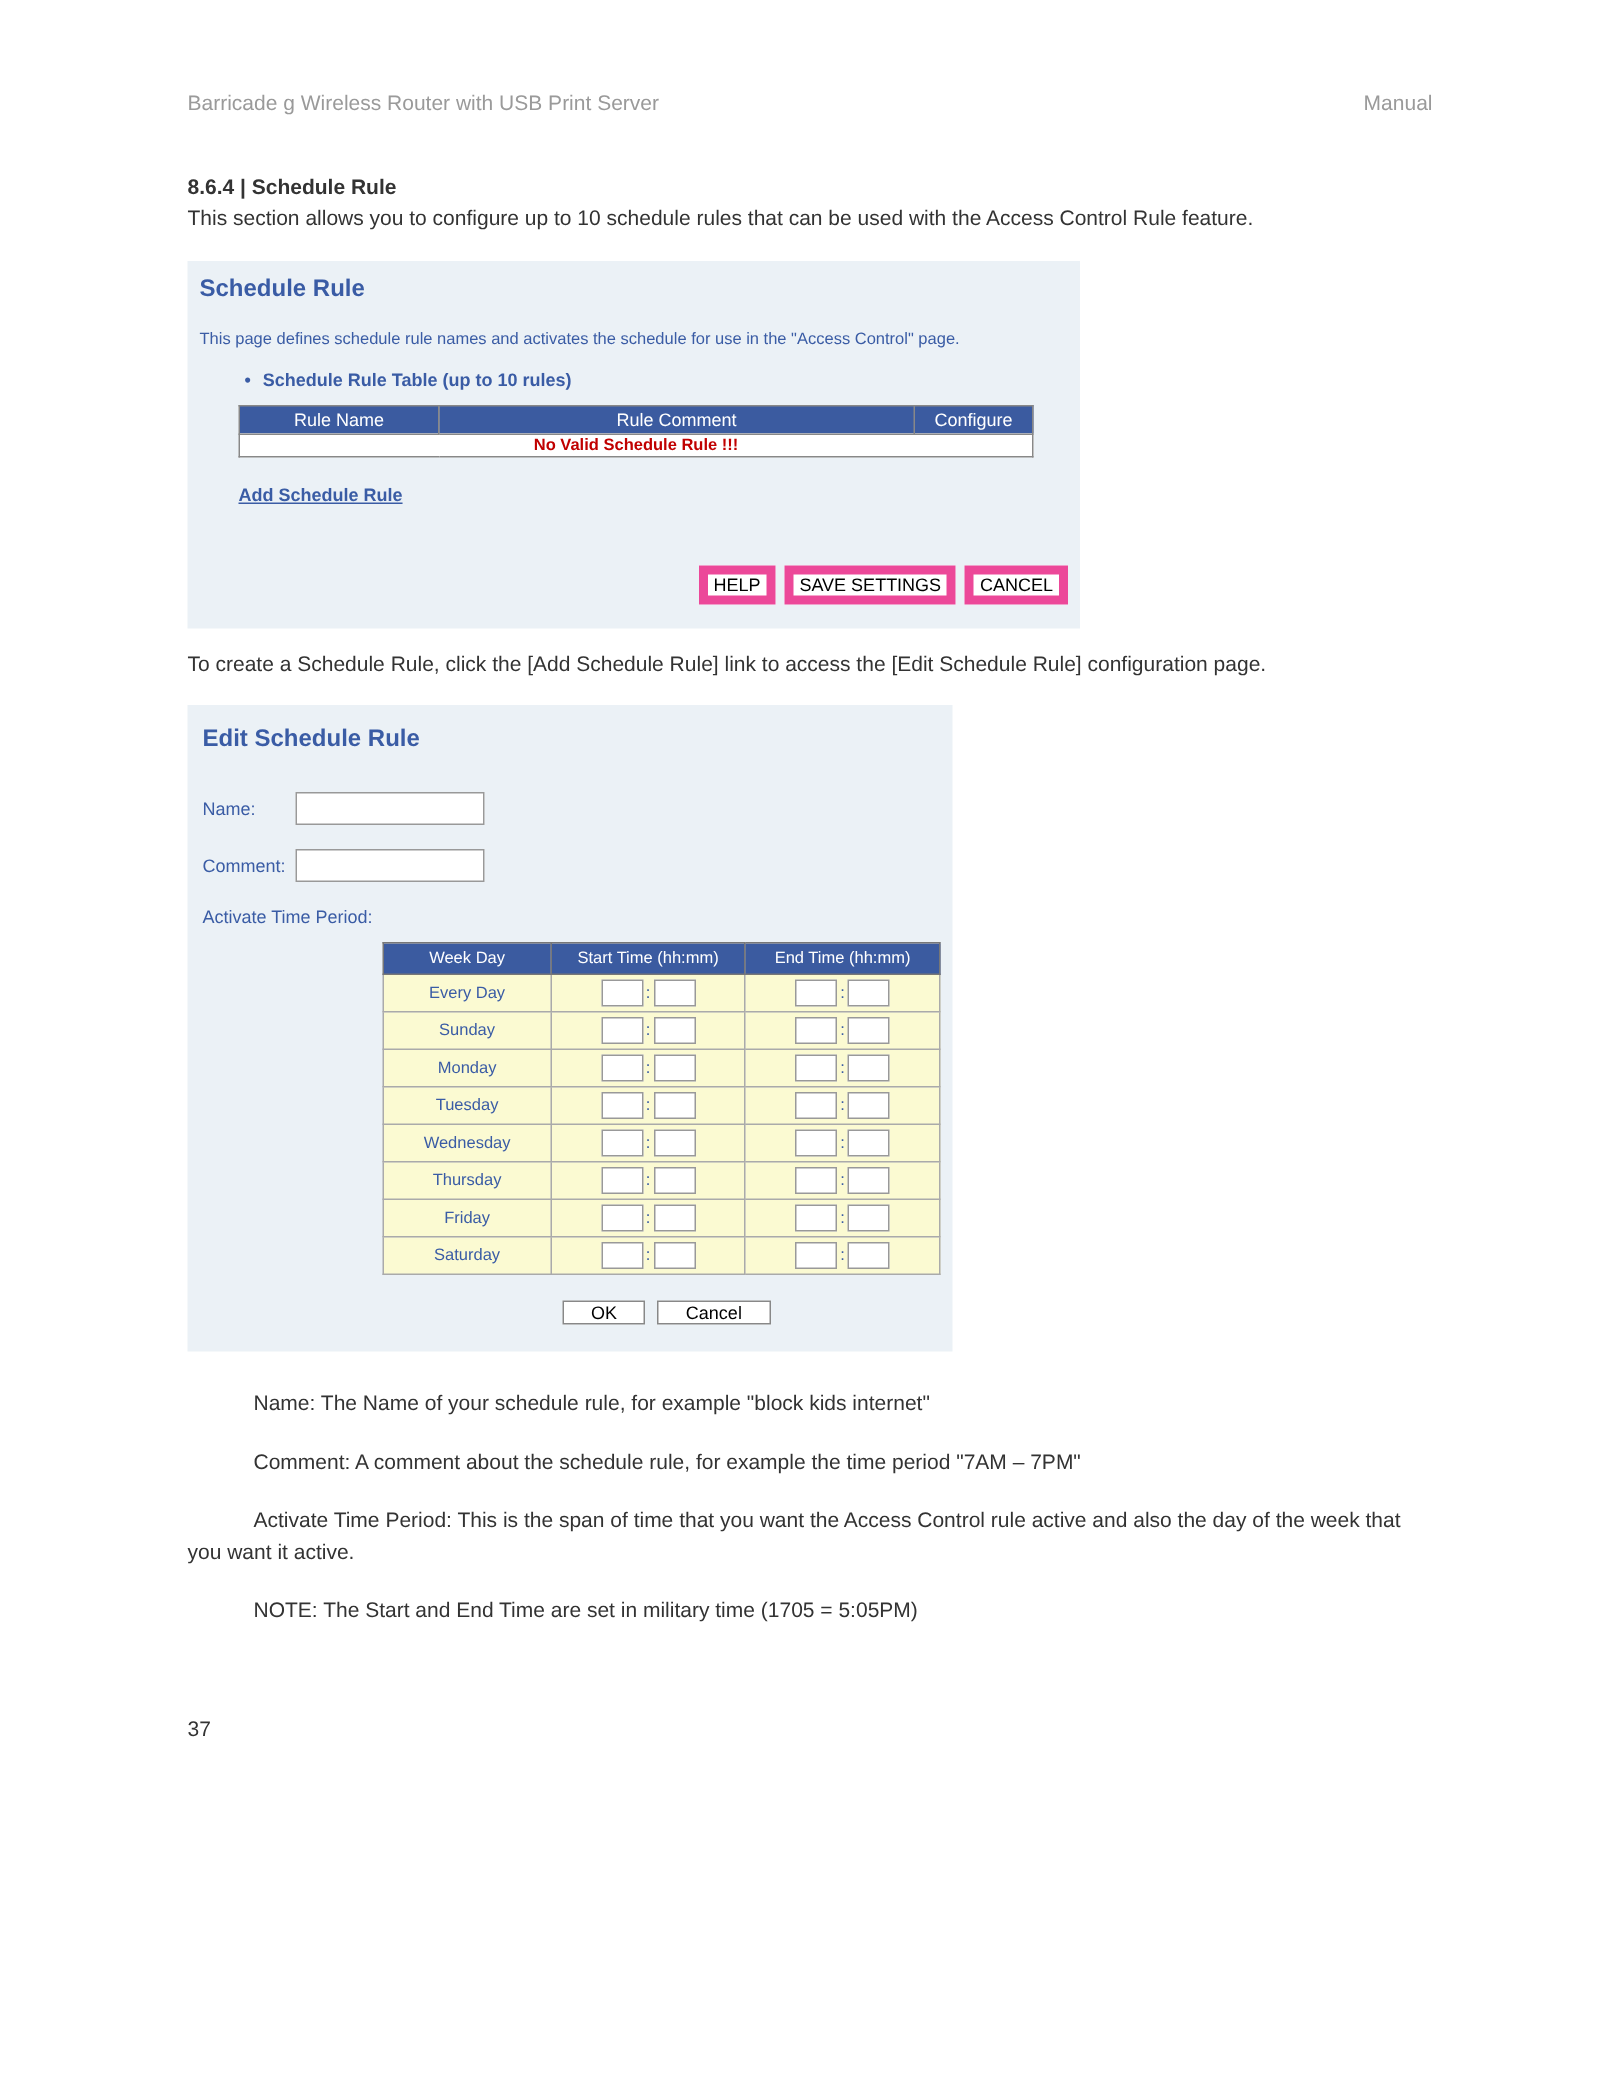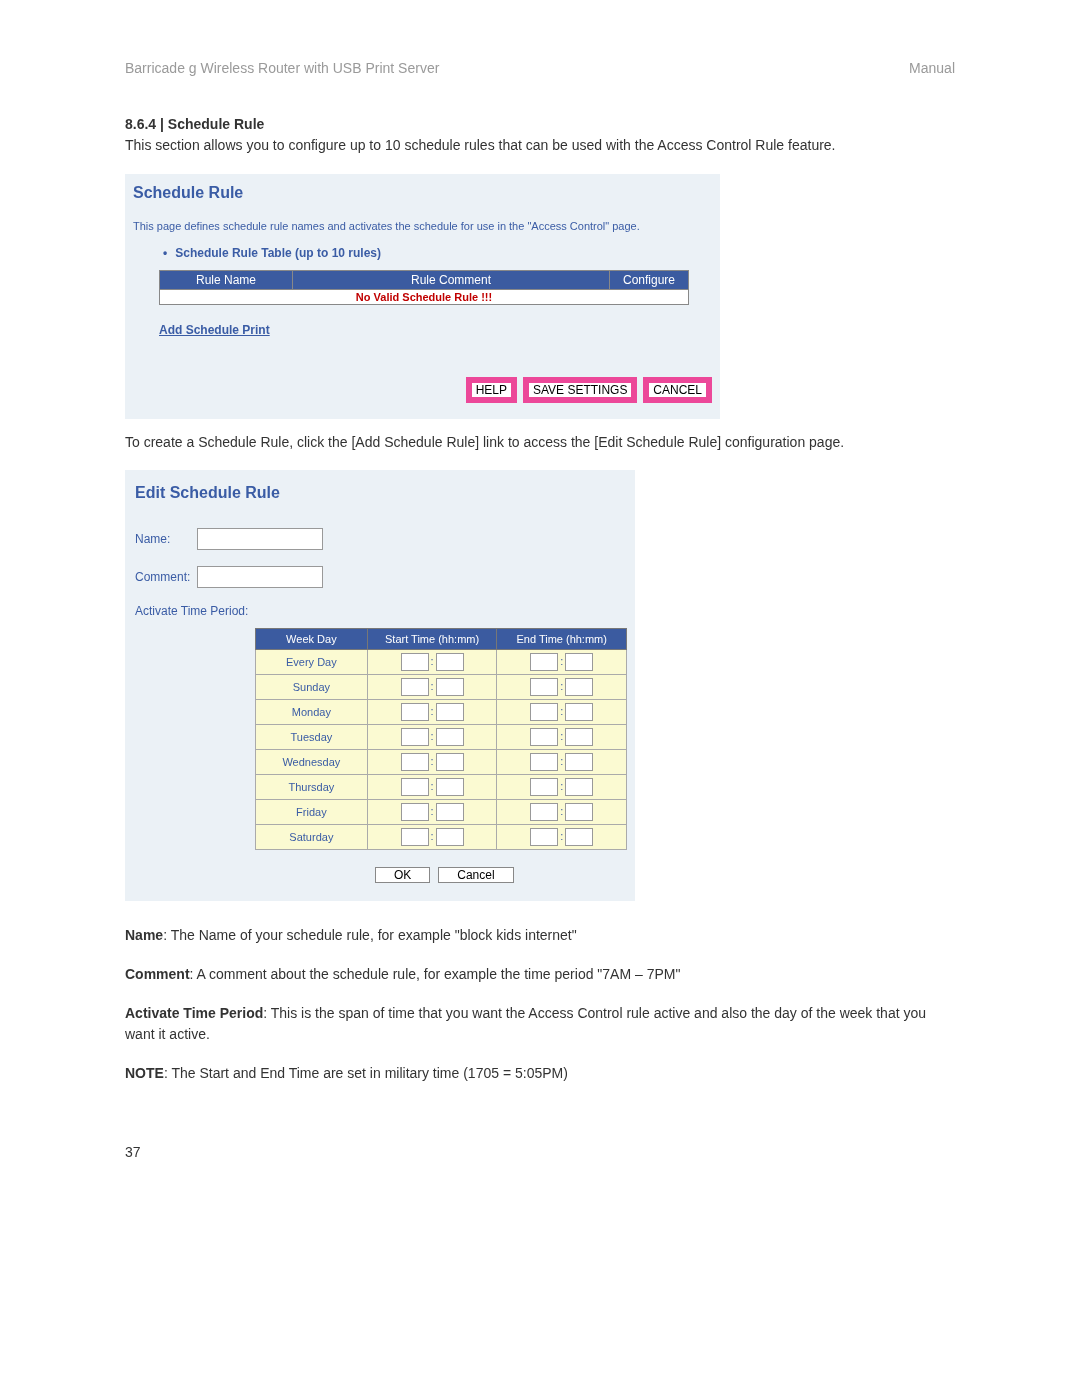--- a/index.html
+++ b/index.html
@@ -198,21 +198,21 @@
     border: 1px solid #888;
     padding: 0 18px;
     margin-right: 4px;
     cursor: pointer;
   }
   .desc-block {
     margin-top: 24px;
     line-height: 1.5;
   }
   .desc-block p { margin: 0 0 18px 0; }
-  .desc-block b { font-weight: bold; color:#333; }
+  .desc-block b { font-weight: normal; color:#333;margin-left:44px; }
   .page-num {
     text-align: left;
     margin-top: 60px;
     font-size: 14px;
     color: #333;
   }
 </style>
 </head>
 <body>
 
@@ -237,21 +237,21 @@
         <th style="width:120px">Rule Name</th>
         <th>Rule Comment</th>
         <th style="width:66px">Configure</th>
       </tr>
       <tr>
         <td colspan="3" class="no-rule">No Valid Schedule Rule !!!</td>
       </tr>
     </tbody>
       </table>
 
-    <a class="add-link">Add Schedule Print</a>
+    <a class="add-link">Add Schedule Rule</a>
 
     <div class="panel1-buttons">
       <button>HELP</button>
       <button>SAVE SETTINGS</button>
       <button>CANCEL</button>
     </div>
   </div>
 
   <div class="mid-text">To create a Schedule Rule, click the [Add Schedule Rule] link to access the [Edit Schedule Rule] configuration page.</div>
 

